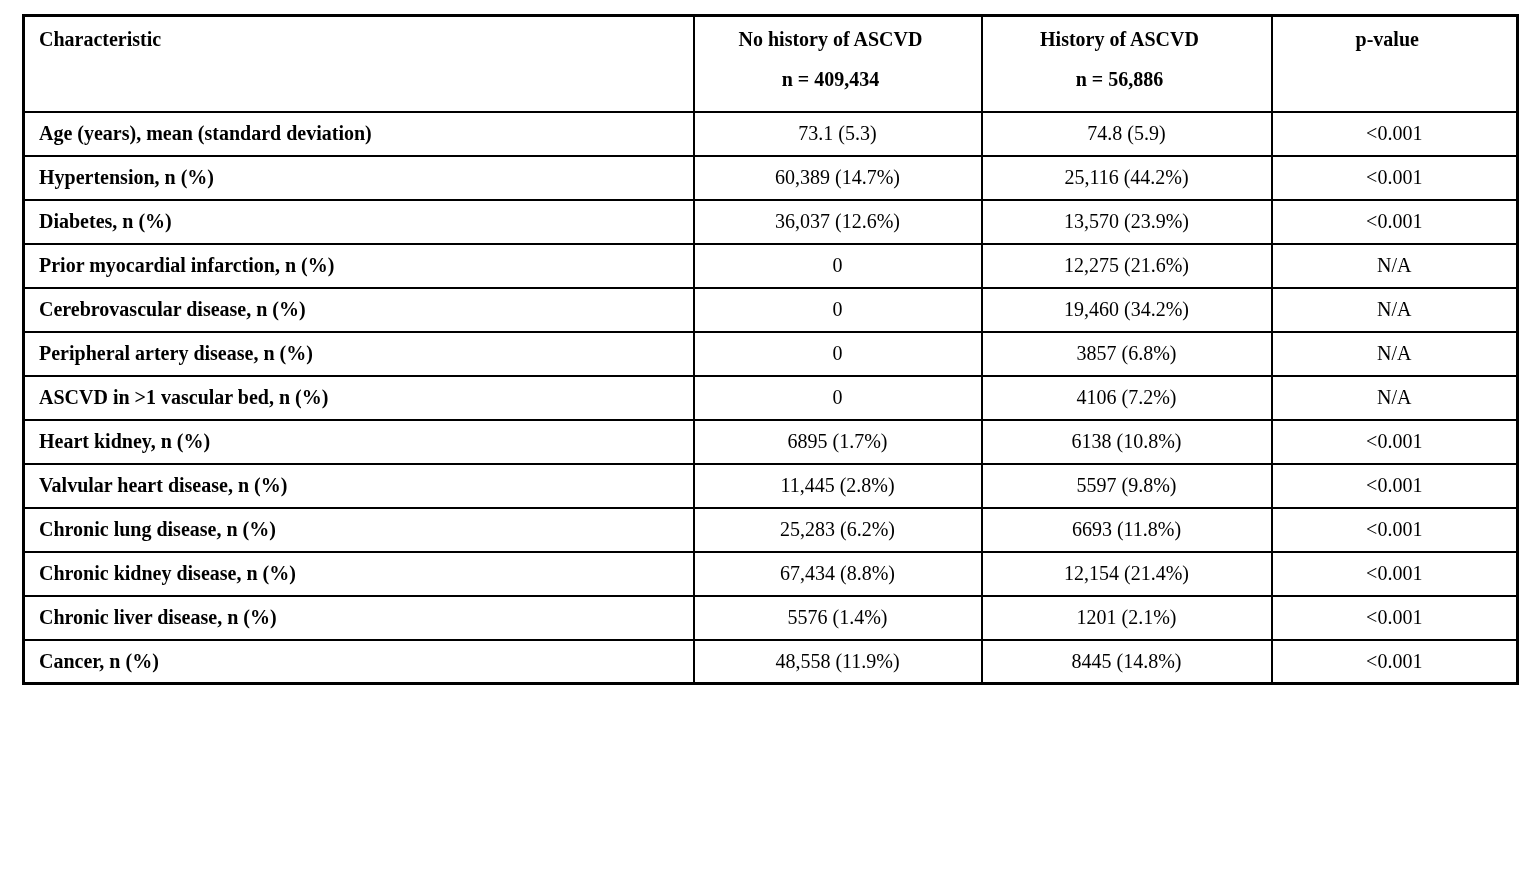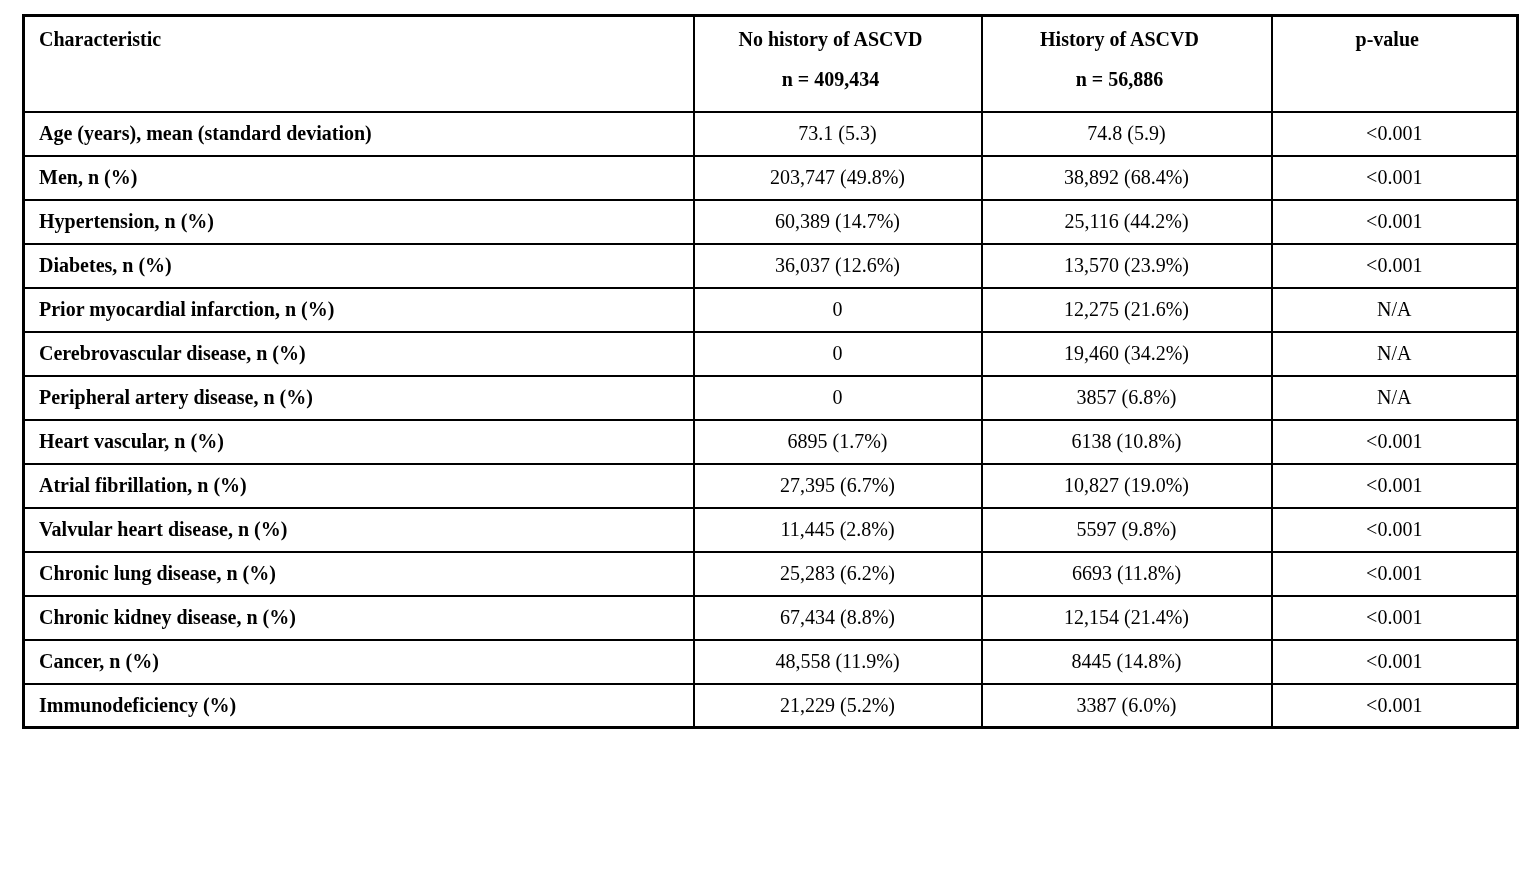--- a/index.html
+++ b/index.html
@@ -88,26 +88,20 @@
       </tr>
     </thead>
     <tbody>
         <tr>
           <td class="label">Age (years), mean (standard deviation)</td>
           <td class="value">73.1 (5.3)</td>
           <td class="value">74.8 (5.9)</td>
           <td class="value">&lt;0.001</td>
         </tr>
         <tr>
-          <td class="label">Men, n (%)</td>
-          <td class="value">203,747 (49.8%)</td>
-          <td class="value">38,892 (68.4%)</td>
-          <td class="value">&lt;0.001</td>
-        </tr>
-        <tr>
           <td class="label">Hypertension, n (%)</td>
           <td class="value">60,389 (14.7%)</td>
           <td class="value">25,116 (44.2%)</td>
           <td class="value">&lt;0.001</td>
         </tr>
         <tr>
           <td class="label">Diabetes, n (%)</td>
           <td class="value">36,037 (12.6%)</td>
           <td class="value">13,570 (23.9%)</td>
           <td class="value">&lt;0.001</td>
@@ -124,29 +118,29 @@
           <td class="value">19,460 (34.2%)</td>
           <td class="value">N/A</td>
         </tr>
         <tr>
           <td class="label">Peripheral artery disease, n (%)</td>
           <td class="value">0</td>
           <td class="value">3857 (6.8%)</td>
           <td class="value">N/A</td>
         </tr>
         <tr>
-          <td class="label">Heart vascular, n (%)</td>
+          <td class="label">ASCVD in &gt;1 vascular bed, n (%)</td>
+          <td class="value">0</td>
+          <td class="value">4106 (7.2%)</td>
+          <td class="value">N/A</td>
+        </tr>
+        <tr>
+          <td class="label">Heart kidney, n (%)</td>
           <td class="value">6895 (1.7%)</td>
           <td class="value">6138 (10.8%)</td>
-          <td class="value">&lt;0.001</td>
-        </tr>
-        <tr>
-          <td class="label">Atrial fibrillation, n (%)</td>
-          <td class="value">27,395 (6.7%)</td>
-          <td class="value">10,827 (19.0%)</td>
           <td class="value">&lt;0.001</td>
         </tr>
         <tr>
           <td class="label">Valvular heart disease, n (%)</td>
           <td class="value">11,445 (2.8%)</td>
           <td class="value">5597 (9.8%)</td>
           <td class="value">&lt;0.001</td>
         </tr>
         <tr>
           <td class="label">Chronic lung disease, n (%)</td>
@@ -154,26 +148,26 @@
           <td class="value">6693 (11.8%)</td>
           <td class="value">&lt;0.001</td>
         </tr>
         <tr>
           <td class="label">Chronic kidney disease, n (%)</td>
           <td class="value">67,434 (8.8%)</td>
           <td class="value">12,154 (21.4%)</td>
           <td class="value">&lt;0.001</td>
         </tr>
         <tr>
+          <td class="label">Chronic liver disease, n (%)</td>
+          <td class="value">5576 (1.4%)</td>
+          <td class="value">1201 (2.1%)</td>
+          <td class="value">&lt;0.001</td>
+        </tr>
+        <tr>
           <td class="label">Cancer, n (%)</td>
           <td class="value">48,558 (11.9%)</td>
           <td class="value">8445 (14.8%)</td>
-          <td class="value">&lt;0.001</td>
-        </tr>
-        <tr>
-          <td class="label">Immunodeficiency (%)</td>
-          <td class="value">21,229 (5.2%)</td>
-          <td class="value">3387 (6.0%)</td>
           <td class="value">&lt;0.001</td>
         </tr>
       </tbody>
   </table>
 </div>
 
 </body></html>

